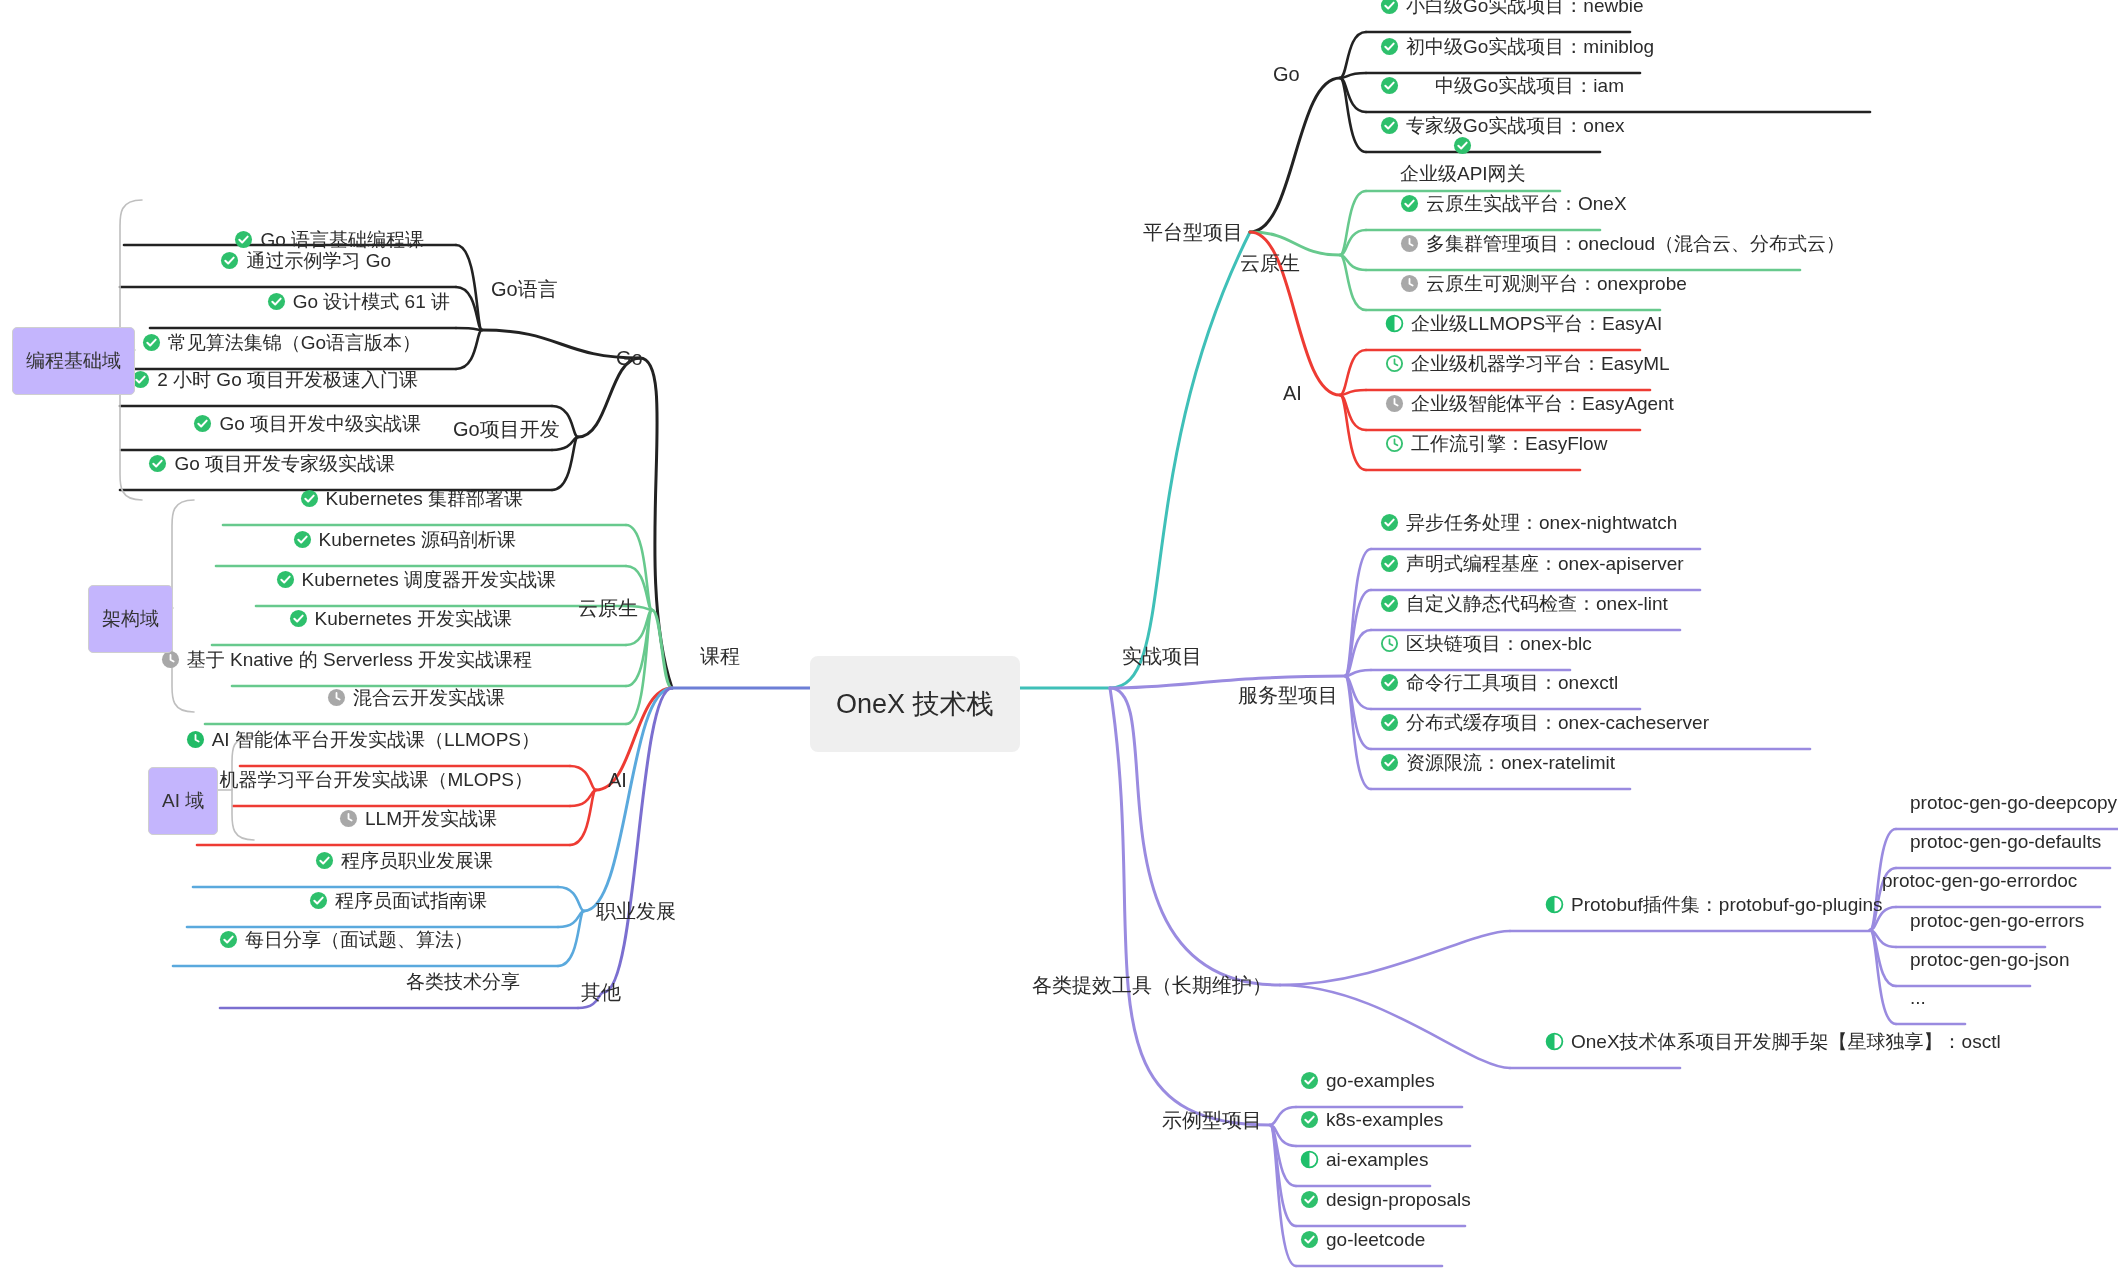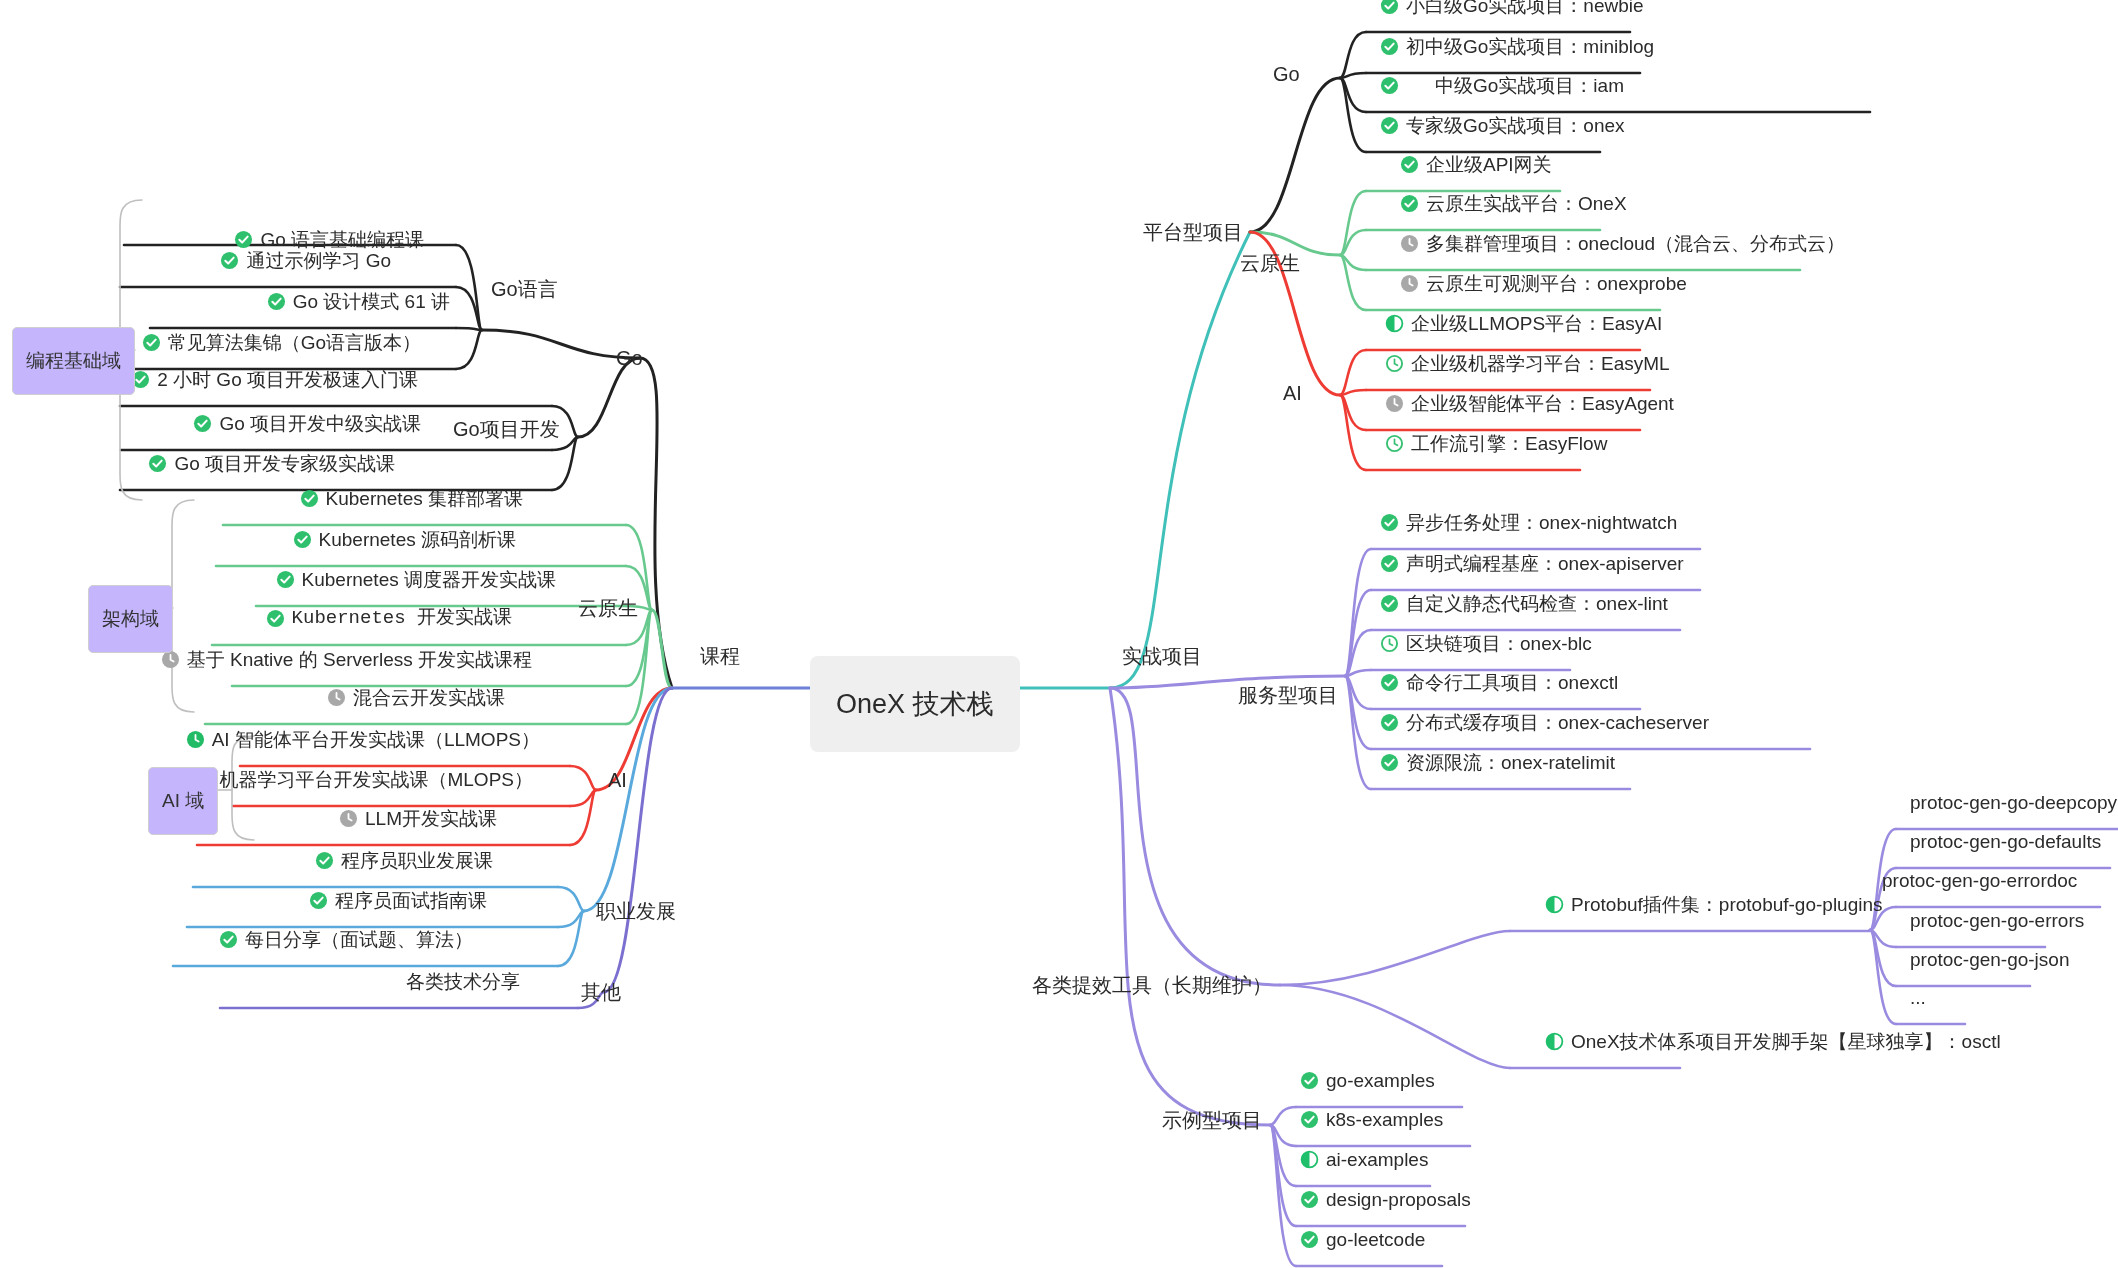--- a/index.html
+++ b/index.html
@@ -264,21 +264,21 @@
       </div>
       <div class="node" style="top: 568px; right: 1562px;">
         <span class="ico">
           <svg viewBox="0 0 20 20">
             <circle cx="10" cy="10" r="9" fill="#2ec06c"></circle>
             <path d="M5.6 10.2 L8.6 13.1 L14.4 7.0" fill="none" stroke="#fff" stroke-width="2.1" stroke-linecap="round" stroke-linejoin="round"></path>
           </svg>
         </span>
         <span class="leaf-label">Kubernetes 调度器开发实战课</span>
       </div>
-      <div class="node" style="top: 607px; right: 1606px; font-family: Liberation Mono, monospace;">
+      <div class="node" style="top: 607px; right: 1606px;">
         <span class="ico">
           <svg viewBox="0 0 20 20">
             <circle cx="10" cy="10" r="9" fill="#2ec06c"></circle>
             <path d="M5.6 10.2 L8.6 13.1 L14.4 7.0" fill="none" stroke="#fff" stroke-width="2.1" stroke-linecap="round" stroke-linejoin="round"></path>
           </svg>
         </span>
         <span class="leaf-label">Kubernetes 开发实战课</span>
       </div>
       <div class="node" style="top: 648px; right: 1586px;">
         <span class="ico">
@@ -397,21 +397,21 @@
       <div class="node" style="top: 114px; left: 1380px;">
         <span class="ico">
           <svg viewBox="0 0 20 20">
             <circle cx="10" cy="10" r="9" fill="#2ec06c"></circle>
             <path d="M5.6 10.2 L8.6 13.1 L14.4 7.0" fill="none" stroke="#fff" stroke-width="2.1" stroke-linecap="round" stroke-linejoin="round"></path>
           </svg>
         </span>
         <span class="leaf-label">专家级Go实战项目：onex</span>
       </div>
       <div class="branch" style="left: 1273px; top: 62.5px;">Go</div>
-      <div class="node" style="top: 153px; left: 1400px;">
+      <div class="node" style="top: 136px; left: 1400px; flex-direction: column;">
         <span class="ico">
           <svg viewBox="0 0 20 20">
             <circle cx="10" cy="10" r="9" fill="#2ec06c"></circle>
             <path d="M5.6 10.2 L8.6 13.1 L14.4 7.0" fill="none" stroke="#fff" stroke-width="2.1" stroke-linecap="round" stroke-linejoin="round"></path>
           </svg>
         </span>
         <span class="leaf-label">企业级API网关</span>
       </div>
       <div class="node" style="top: 192px; left: 1400px;">
         <span class="ico">

